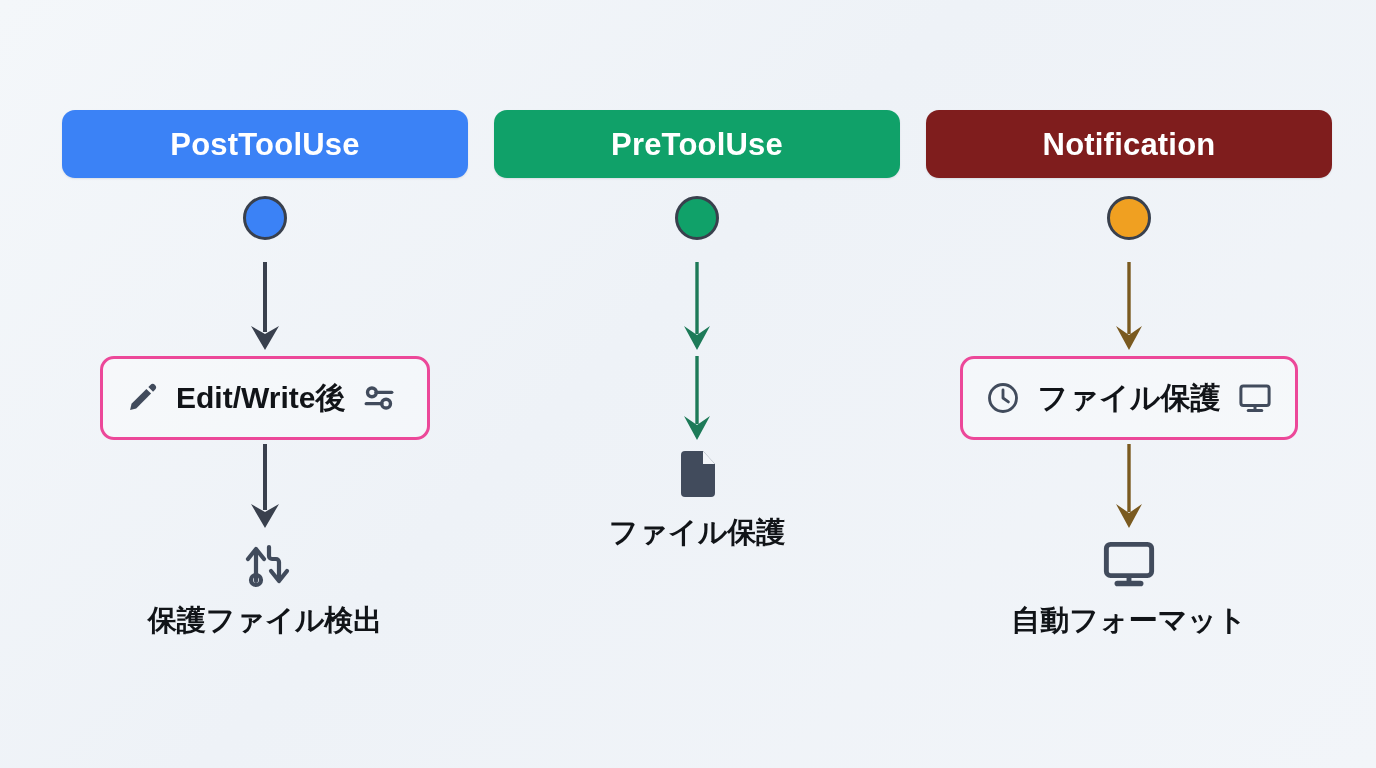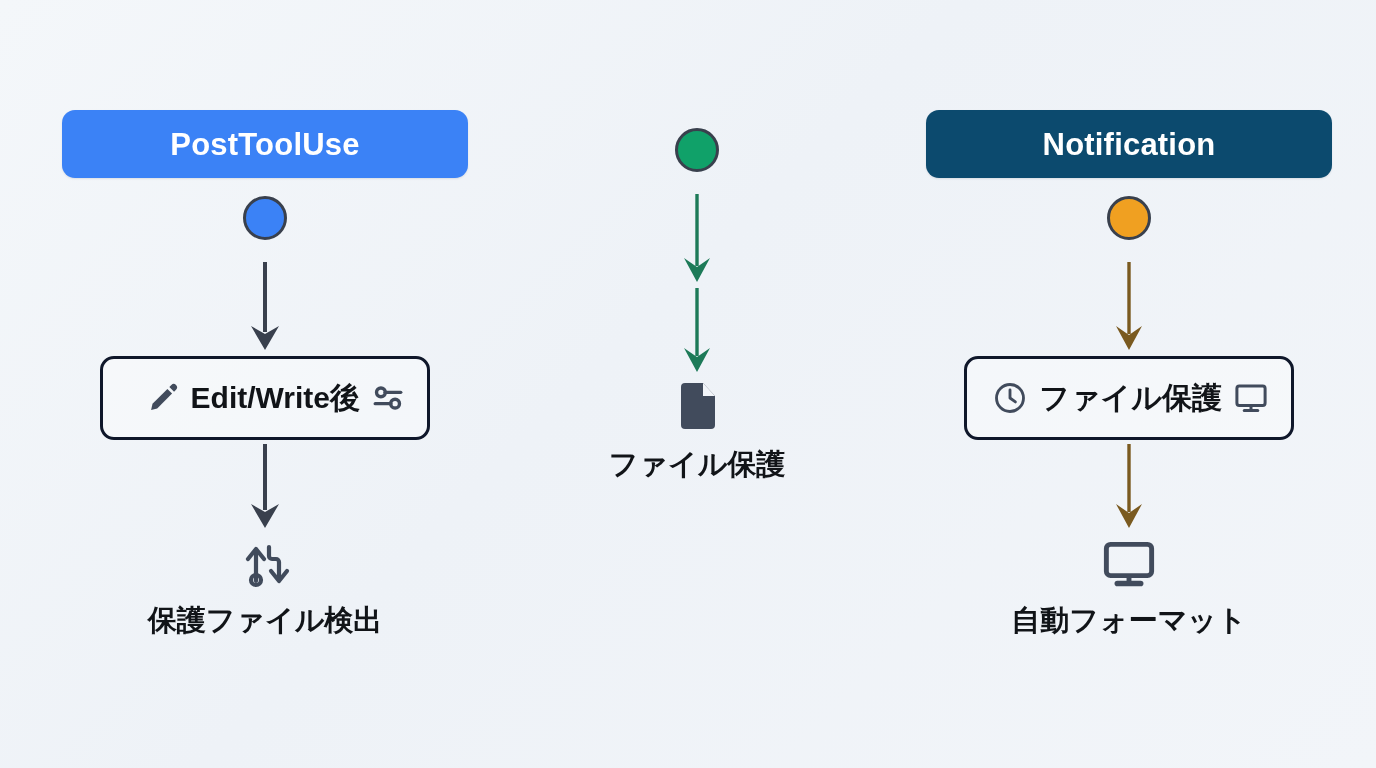--- a/index.html
+++ b/index.html
@@ -79,27 +79,27 @@
   .arrow {
     display: block;
   }
   .arrow-top { margin-top: 2px; }
   .arrow-bottom { margin-top: 2px; }
 
   
   .cond-box {
     min-width: 330px;
     height: 84px;
-    border: 3px solid #0f172a;
+    border: 3px solid #ec4899;
     border-radius: 14px;
     background: rgba(255,255,255,0.34);
     display: flex;
     align-items: center;
-    justify-content: flex-end;
-    gap: 11px;
+    justify-content: flex-start;
+    gap: 17px;
     padding: 0 22px;
     box-sizing: border-box;
     margin-top: 4px;
   }
   .cond-label {
     font-size: 30px;
     font-weight: bold;
     color: #111418;
     white-space: nowrap;
     line-height: 1;
@@ -178,20 +178,23 @@
             <path d="M32 34 L40 44 L48 34" stroke="#414b5c" stroke-width="4.2" fill="none" stroke-linecap="round" stroke-linejoin="round"></path>
           </svg>
         </span>
       </div>
 
       <div class="result-label">保護ファイル検出</div>
     </div>
 
     <div class="column">
 
+      <div class="header-pill" style="background:#10a169;">
+        <span class="header-pill-label">PreToolUse</span>
+      </div>
 
       <div class="dot-wrap">
         <div class="event-dot" style="background:#10a169;"></div>
       </div>
 
       <svg class="arrow arrow-top" width="36" height="92" viewBox="0 0 36 92">
         <line x1="18" y1="2" x2="18" y2="74" stroke="#1d7a58" stroke-width="3.4"></line>
         <path d="M18 90 L5 66 L18 75 L31 66 Z" fill="#1d7a58"></path>
       </svg>
 
@@ -208,21 +211,21 @@
             <path d="M30 2 L42 15 L30 15 Z" fill="#f2f5f9"></path>
           </svg>
         </span>
       </div>
 
       <div class="result-label">ファイル保護</div>
     </div>
 
     <div class="column">
 
-      <div class="header-pill" style="background:#0c4a6e;">
+      <div class="header-pill" style="background:#7f1d1d;">
         <span class="header-pill-label">Notification</span>
       </div>
 
       <div class="dot-wrap">
         <div class="event-dot" style="background:#f0a021;"></div>
       </div>
 
       <svg class="arrow arrow-top" width="36" height="92" viewBox="0 0 36 92">
         <line x1="18" y1="2" x2="18" y2="74" stroke="#7a5a20" stroke-width="3.4"></line>
         <path d="M18 90 L5 66 L18 75 L31 66 Z" fill="#7a5a20"></path>

